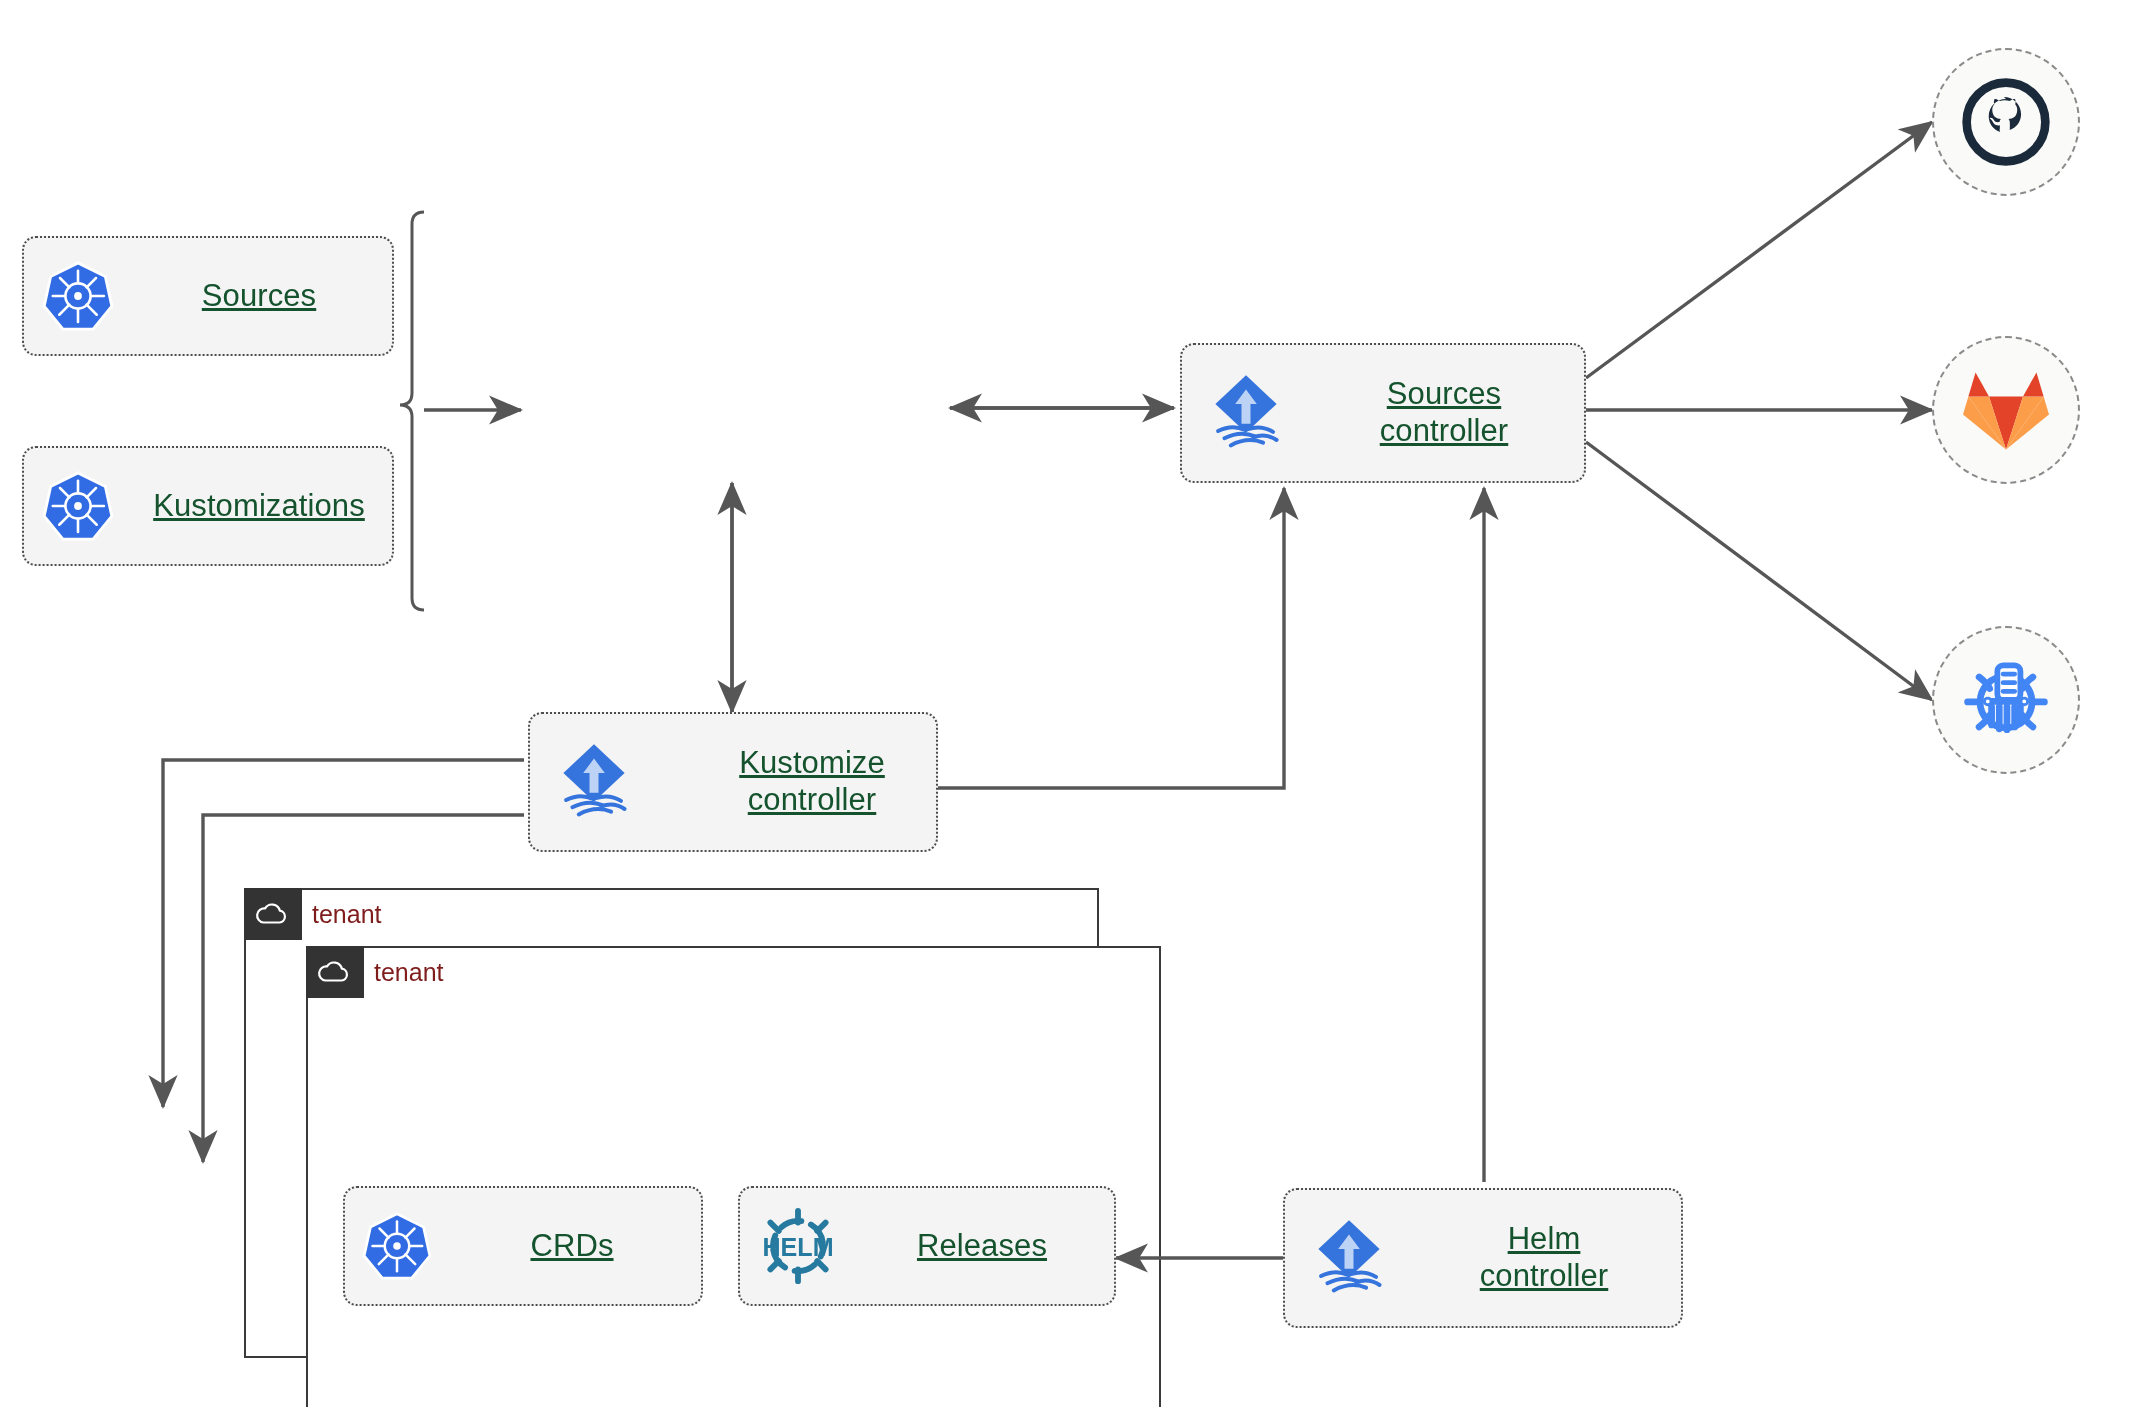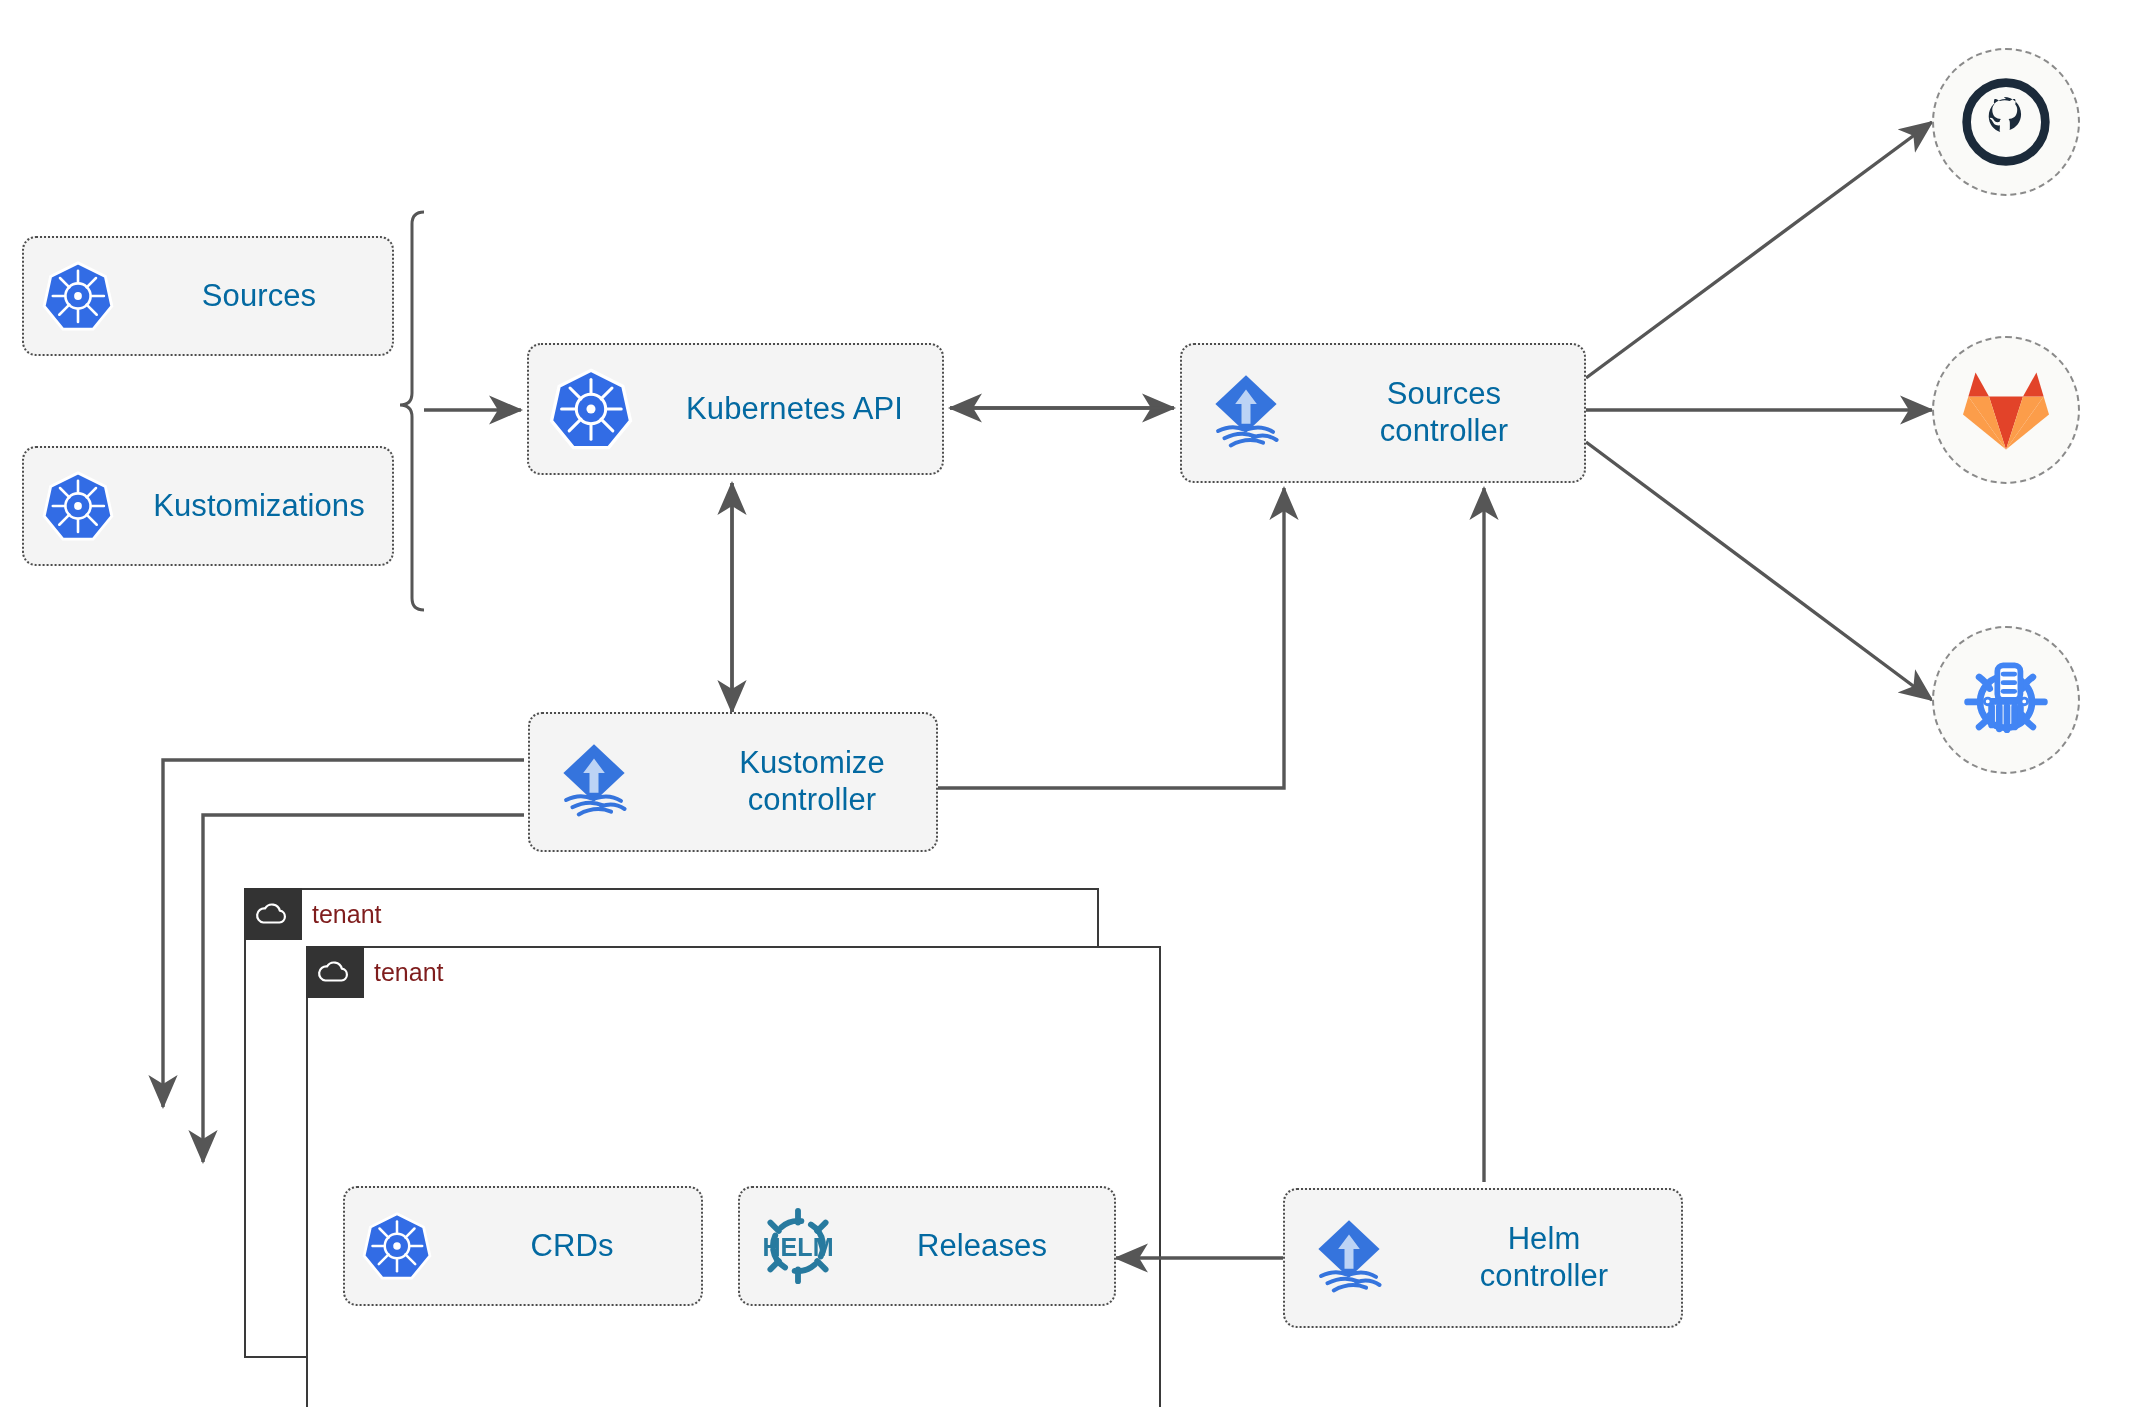--- a/index.html
+++ b/index.html
@@ -11,23 +11,24 @@
     position:absolute;
     background:#f4f4f4;
     border:2px dotted #4d4d4d;
     border-radius:14px;
     display:flex;align-items:center;
     box-sizing:border-box;
     z-index:4;
   }
   .node .ico{flex:0 0 auto;display:flex;align-items:center;justify-content:center;}
   .node .lbl{
-    flex:1 1 auto;text-align:center;color:#0369a1;
+    flex:1 1 auto;text-align:center;color:#14532d;
     font-size:31px;line-height:1.18;letter-spacing:.1px;
     padding-right:6px;
+    text-decoration:underline;
   }
   .node .lbl.two{font-size:31px;}
 
   
   .circ{
     position:absolute;width:148px;height:148px;border-radius:50%;
     background:#fafaf8;border:2px dashed #8a8a8a;
     display:flex;align-items:center;justify-content:center;
     box-sizing:border-box;z-index:4;
   }
@@ -151,40 +152,20 @@
             <line x1="62" y1="62" x2="76" y2="76"></line>
           <line x1="75" y1="25" x2="62" y2="38"></line>
             <line x1="38" y1="62" x2="24" y2="76"></line>
         </g>
         <circle cx="50" cy="50" r="5.4" fill="#ffffff"></circle>
       </svg>
     </span>
     <span class="lbl">Kustomizations</span>
   </div>
 
-  <div class="node" style="left:527px;top:343px;width:417px;height:132px;">
-    <span class="ico" style="width:124px;">
-      <svg width="84" height="84" viewBox="0 0 100 100">
-        <polygon points="50,4 88,23 97,64 71,96 29,96 3,64 12,23" fill="#326ce5" stroke="#ffffff" stroke-width="4"></polygon>
-        <g fill="none" stroke="#ffffff" stroke-width="3.6" stroke-linecap="round">
-          <circle cx="50" cy="50" r="17.5"></circle>
-          <line x1="50" y1="15" x2="50" y2="32"></line>
-            <line x1="50" y1="68" x2="50" y2="86"></line>
-          <line x1="15" y1="50" x2="32" y2="50"></line>
-            <line x1="68" y1="50" x2="86" y2="50"></line>
-          <line x1="25" y1="25" x2="38" y2="38"></line>
-            <line x1="62" y1="62" x2="76" y2="76"></line>
-          <line x1="75" y1="25" x2="62" y2="38"></line>
-            <line x1="38" y1="62" x2="24" y2="76"></line>
-        </g>
-        <circle cx="50" cy="50" r="5.4" fill="#ffffff"></circle>
-      </svg>
-    </span>
-    <span class="lbl">Kubernetes API</span>
-  </div>
 
   <div class="node" style="left:1180px;top:343px;width:406px;height:140px;">
     <span class="ico" style="width:128px;">
       <svg width="90" height="90" viewBox="0 0 100 100">
         <polygon points="50,8 84,40 50,72 16,40" fill="#3574dd"></polygon>
         <path d="M50 24 L62 40 L55 40 L55 62 L45 62 L45 40 L38 40 Z" fill="#bcd3f5"></path>
         <g fill="none" stroke="#3574dd" stroke-width="4.4" stroke-linecap="round">
           <path d="M19 70 q16 -8 30 -1"></path>
           <path d="M26 78 q18 -9 34 -2"></path>
           <path d="M33 86 q19 -10 36 -3"></path>

